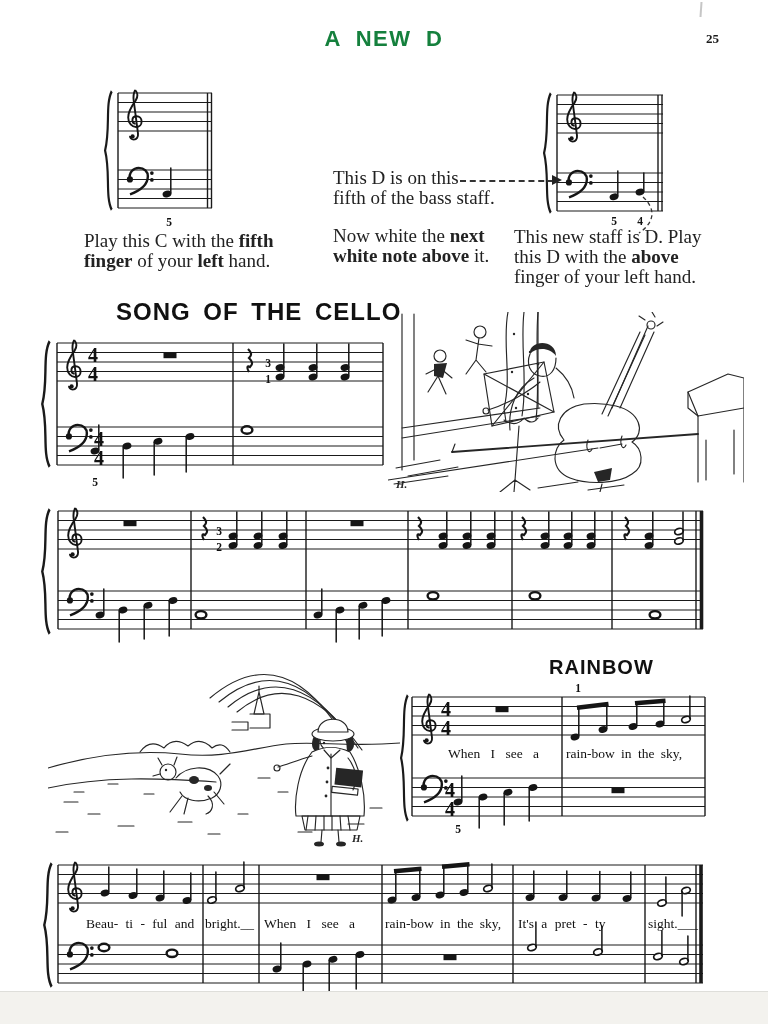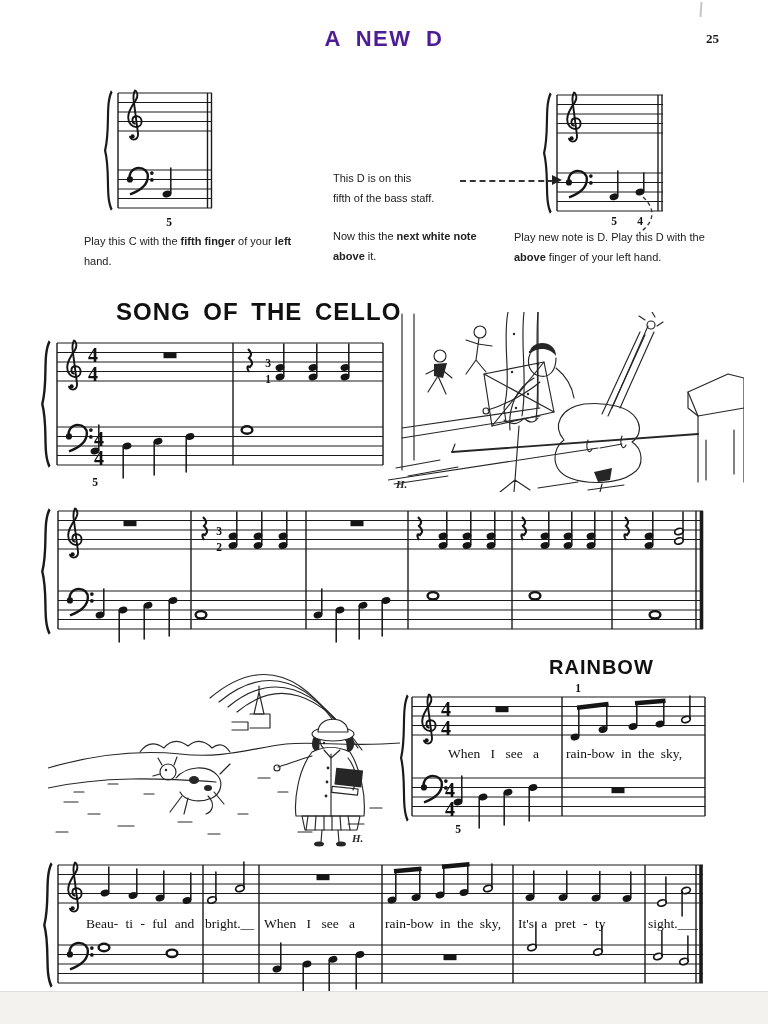--- a/index.html
+++ b/index.html
@@ -1,23 +1,23 @@
 <!DOCTYPE html>
 <html><head>
 <meta charset="utf-8">
 <style>
   html,body{margin:0;padding:0;background:#ffffff;}
   .page{position:relative;width:768px;height:1024px;background:#ffffff;overflow:hidden;
         font-family:"Liberation Sans",sans-serif;color:#1b1b1b;}
   .abs{position:absolute;}
   .title{top:26px;left:0;width:768px;text-align:center;font-size:22px;font-weight:900;
-         letter-spacing:1.5px;word-spacing:7px;color:#4c1d95;}
+         letter-spacing:1.5px;word-spacing:7px;color:#15803d;}
   .pagenum{top:31px;left:706px;font-family:"Liberation Serif",serif;font-weight:bold;font-size:13px;}
   .corner-mark{left:700px;top:2px;width:2px;height:15px;background:#c6c6c6;transform:rotate(4deg);}
-  .cap{font-size:11px;line-height:20px;color:#222;}
+  .cap{font-size:19px;line-height:20px;color:#222;font-family:Liberation Serif, serif;}
   .capA{left:84px;top:223px;width:232px;margin-top:8px;}
   .midA{left:333px;top:168px;width:170px;}
   .midB{left:333px;top:226px;width:178px;}
   .capB{left:514px;top:227px;width:192px;}
   .b{font-weight:bold;}
   .dash-line{left:460px;top:180px;width:94px;border-top:2px dashed #333;}
   .arrow-r{left:552px;top:175px;width:0;height:0;border-top:5.5px solid transparent;
            border-bottom:5.5px solid transparent;border-left:10px solid #222;}
   .h1a{left:116px;top:298px;font-size:24px;font-weight:900;letter-spacing:1px;word-spacing:5px;color:#111;}
   .h1b{left:509px;top:656px;font-size:20px;font-weight:900;letter-spacing:1px;color:#111;margin-left:40px;}
@@ -150,22 +150,22 @@
     <path class="dsh" d="M108,122 C121,134 120,147 104,158"></path>
   </svg>
 
   <div class="abs cap capA"><span>Play this C with the </span><span class="b">fifth finger</span><span> of your </span><span class="b">left</span><span> hand.</span></div>
   <div class="abs cap midA">
     <div>This D is on this</div>
     <div>fifth of the bass staff.</div>
   </div>
   <div class="abs dash-line"></div>
   <div class="abs arrow-r"></div>
-  <div class="abs cap midB"><span>Now this the </span><span class="b">next white note above</span><span> it.</span></div>
-  <div class="abs cap capB"><span>Play new note is D. Play this D with the </span><span class="b">above</span><span> finger of your left hand.</span></div>
+  <div class="abs cap midB"><span>Now white the </span><span class="b">next white note above</span><span> it.</span></div>
+  <div class="abs cap capB"><span>This new staff is D. Play this D with the </span><span class="b">above</span><span> finger of your left hand.</span></div>
 
   <div class="abs h1a">SONG OF THE CELLO</div>
 
   <svg class="abs" style="left:35px;top:328px" width="356" height="166" viewBox="0 0 356 166">
     <svg x="5" y="12" width="11" height="128" viewBox="0 0 12 100" preserveAspectRatio="none">
       <path class="br" d="M10.5,1 C2.5,12 9,32 2.5,50 C9,68 2.5,88 10.5,99"></path>
     </svg>
     <g>
       <line class="sl" x1="22" y1="15" x2="348" y2="15"></line>
         <line class="sl" x1="22" y1="24.5" x2="348" y2="24.5"></line>

